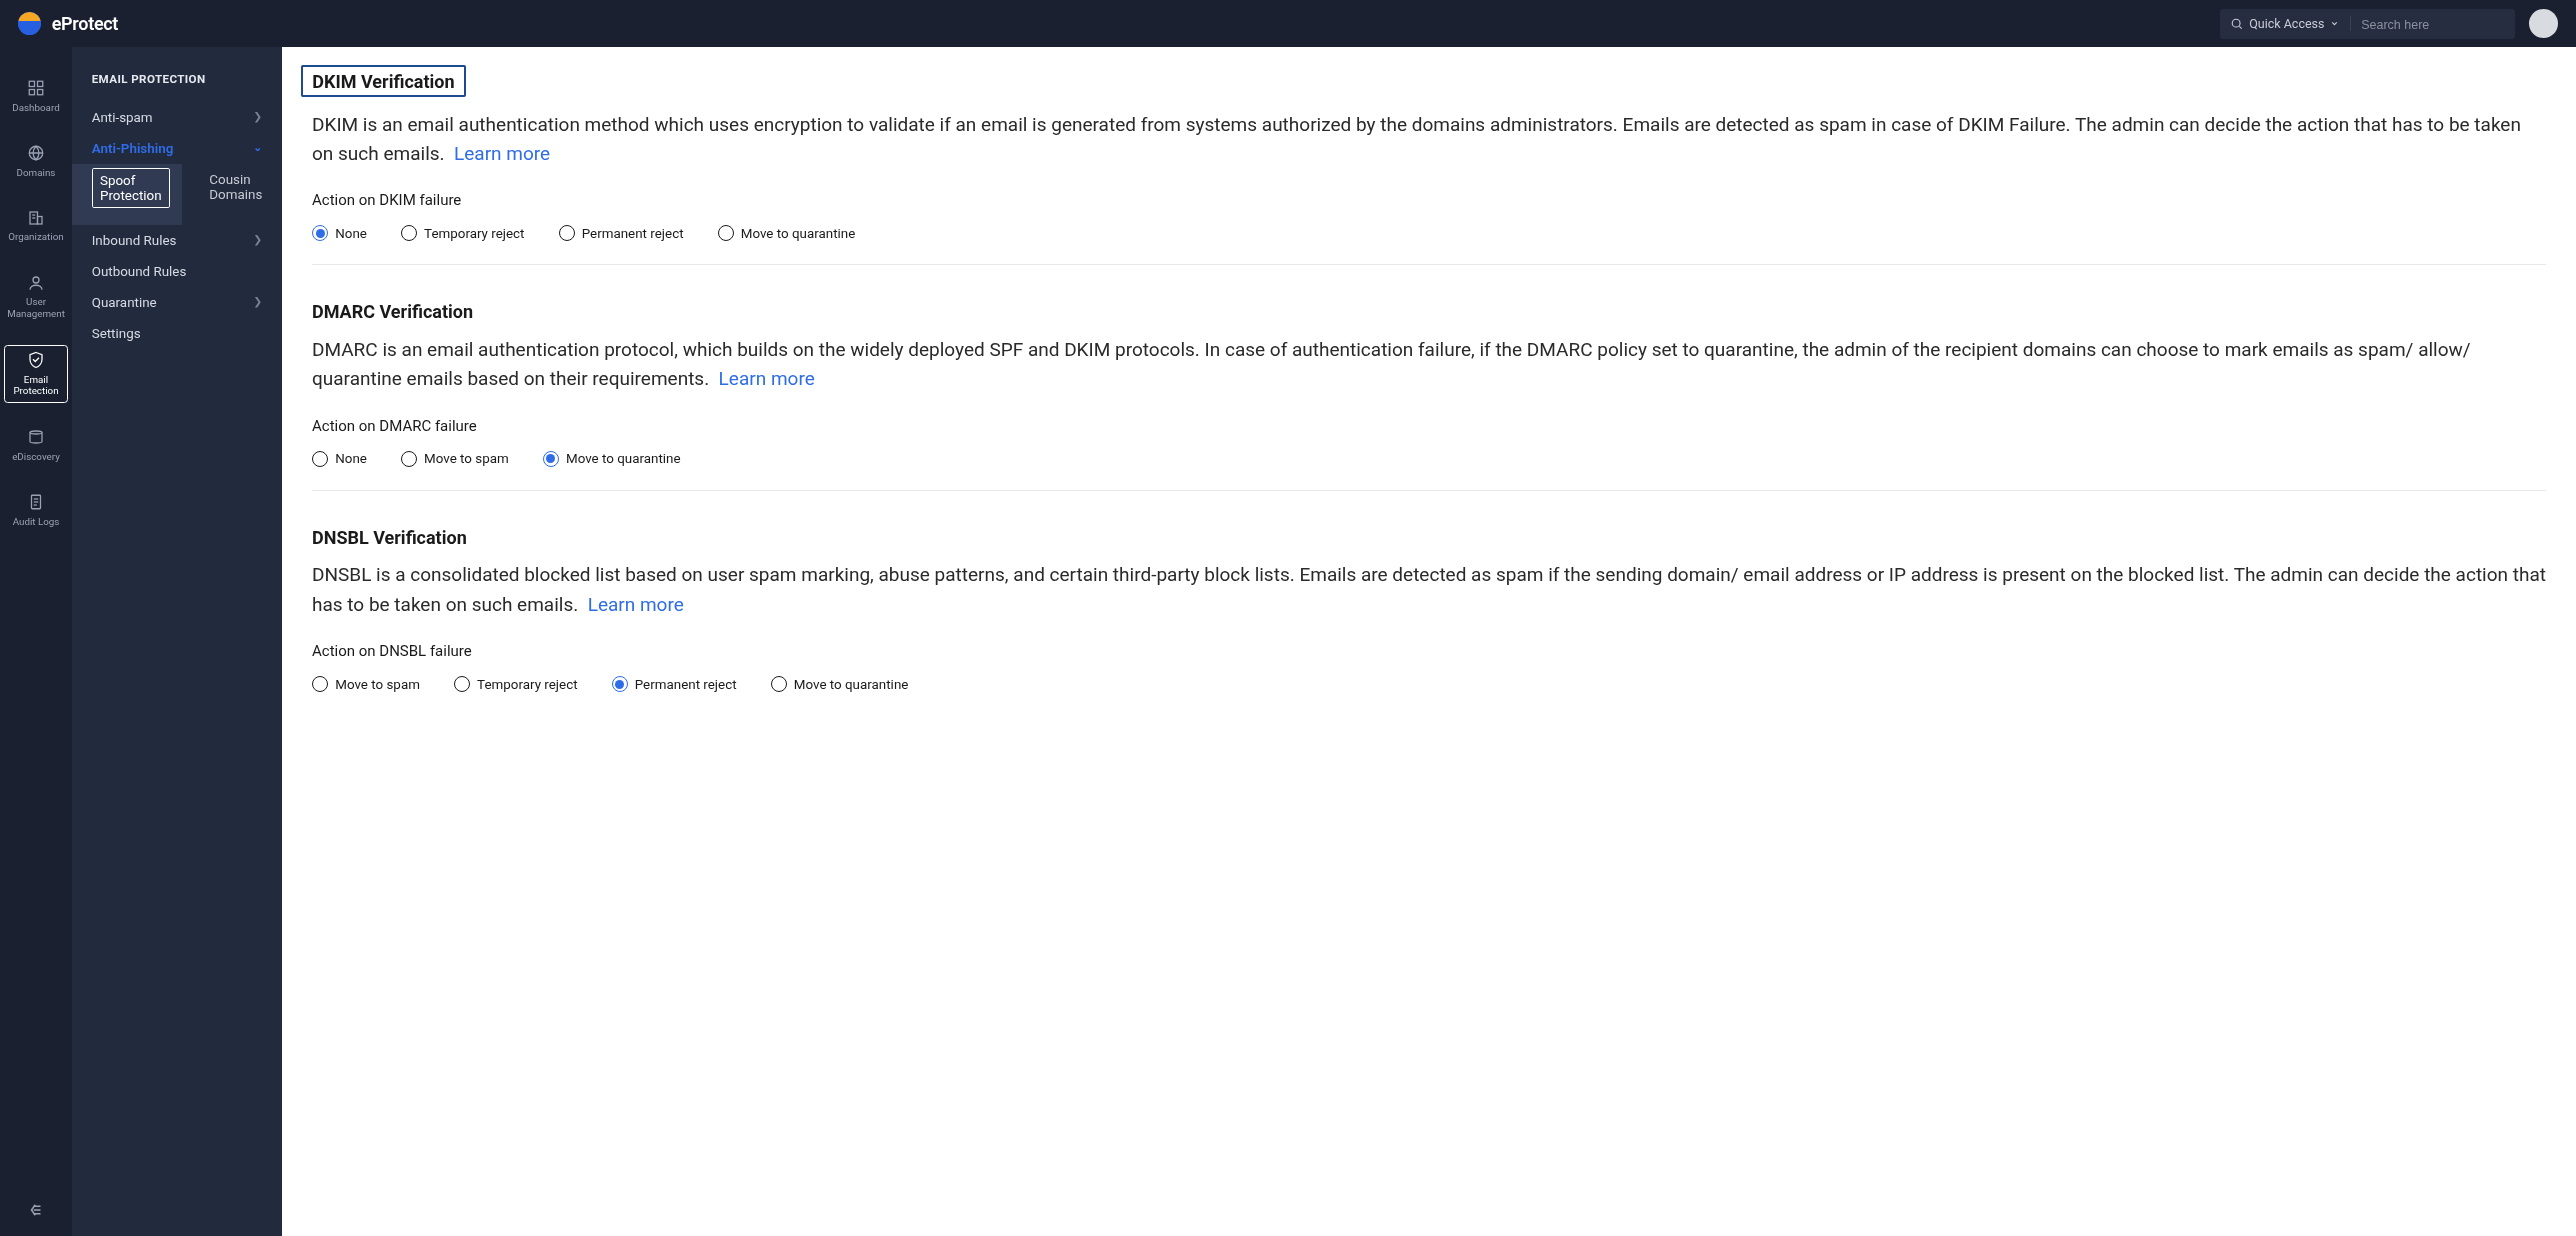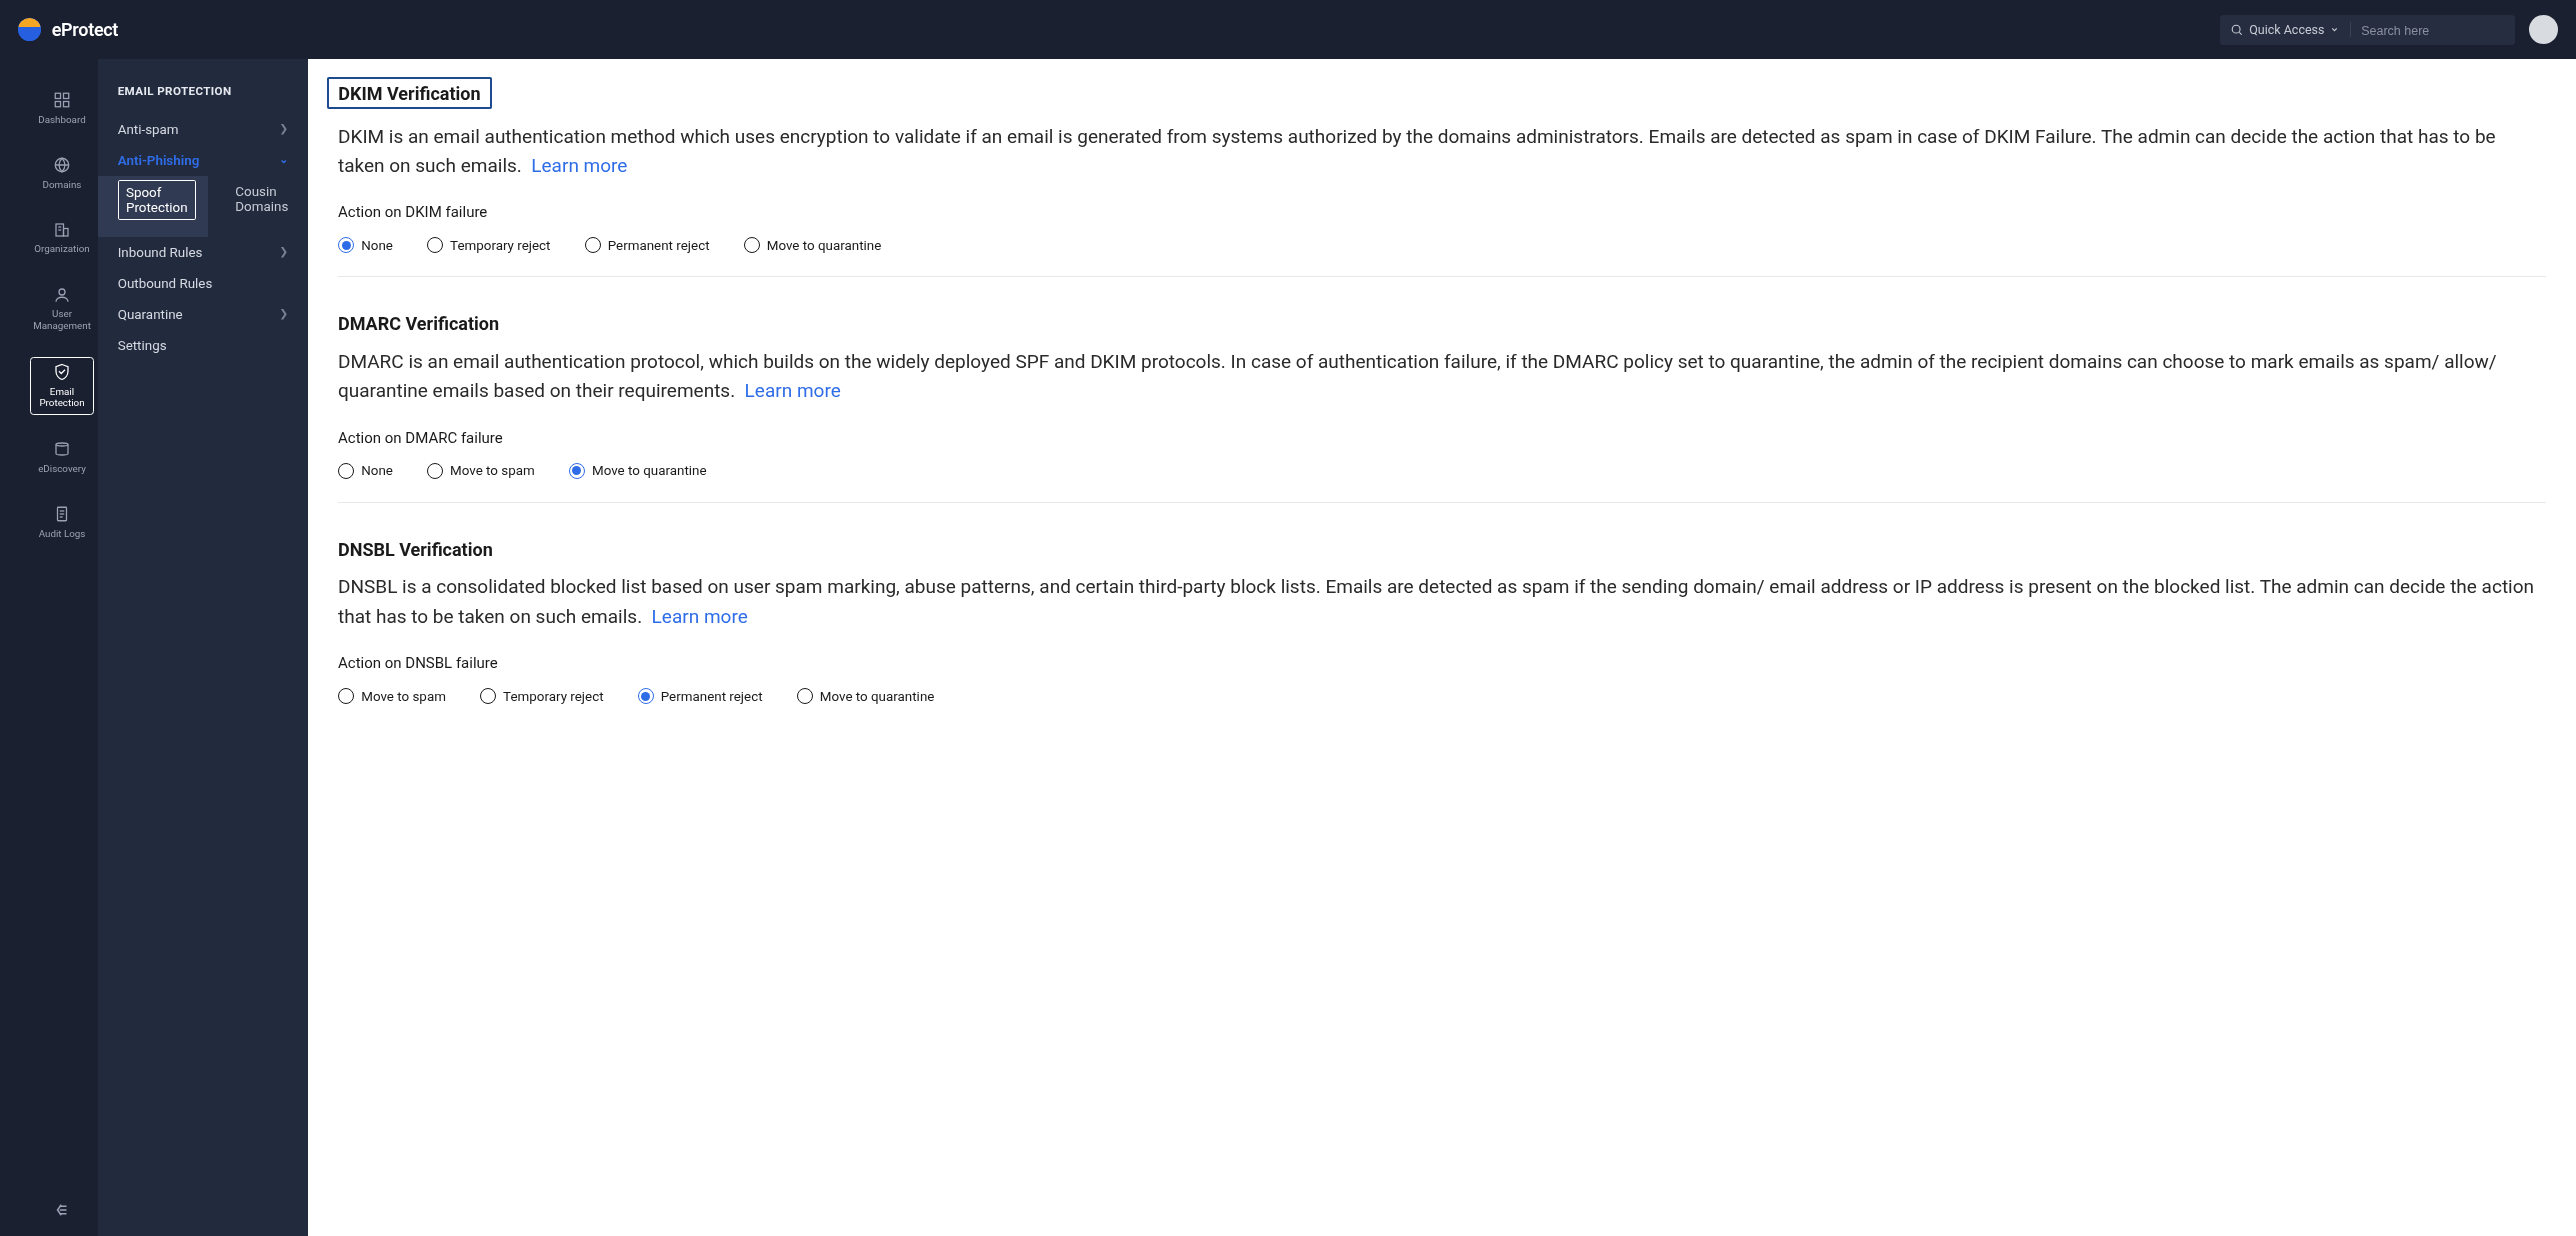--- a/index.html
+++ b/index.html
@@ -16,21 +16,21 @@
   }
   .app {
     display: flex;
     flex-direction: column;
     height: 100vh;
     width: 100vw;
   }
 
   
   .topbar {
-    height: 59px;
+    height: 47px;
     background: #1a2030;
     display: flex;
     align-items: center;
     padding: 0 18px;
     justify-content: space-between;
     color: #fff;
   }
   .brand {
     display: flex;
     align-items: center;
@@ -114,21 +114,20 @@
   
   .icon-rail {
     width: 72px;
     background: #1a2030;
     display: flex;
     flex-direction: column;
     align-items: center;
     padding-top: 27px;
     gap: 19.7px;
     position: relative;
-    margin-left: 26px;
   }
   .rail-item {
     display: flex;
     flex-direction: column;
     align-items: center;
     gap: 4.5px;
     color: #9ba2b3;
     cursor: pointer;
     width: 64px;
     padding: 5.4px 1.8px;

